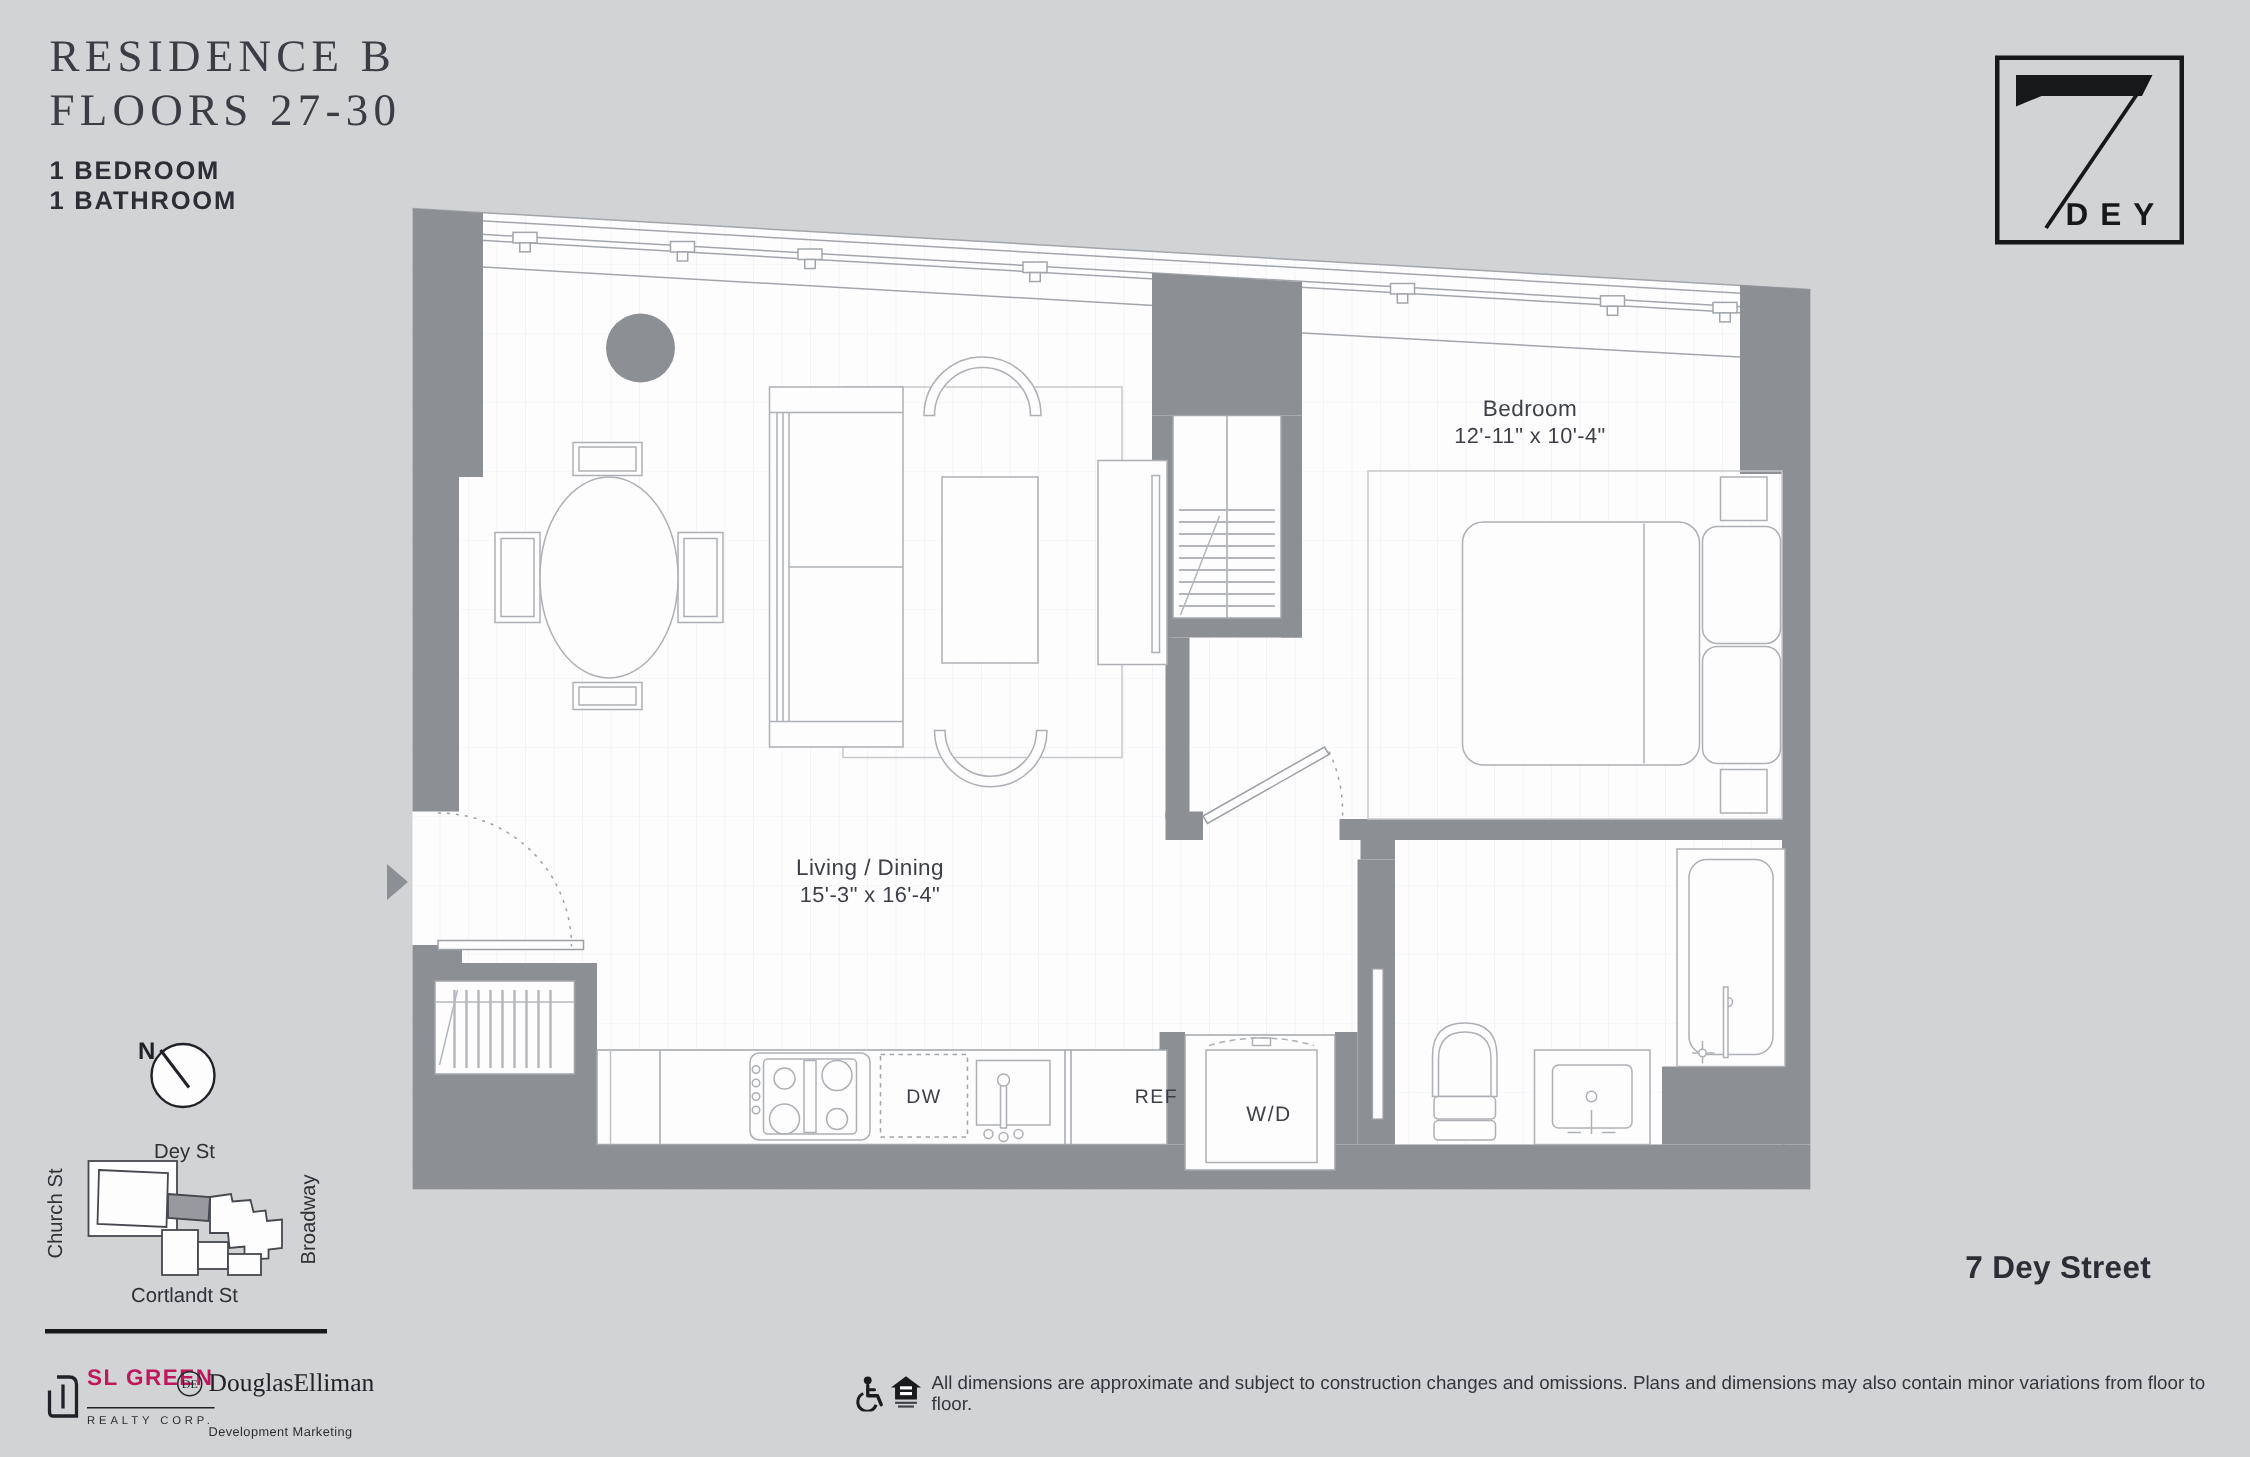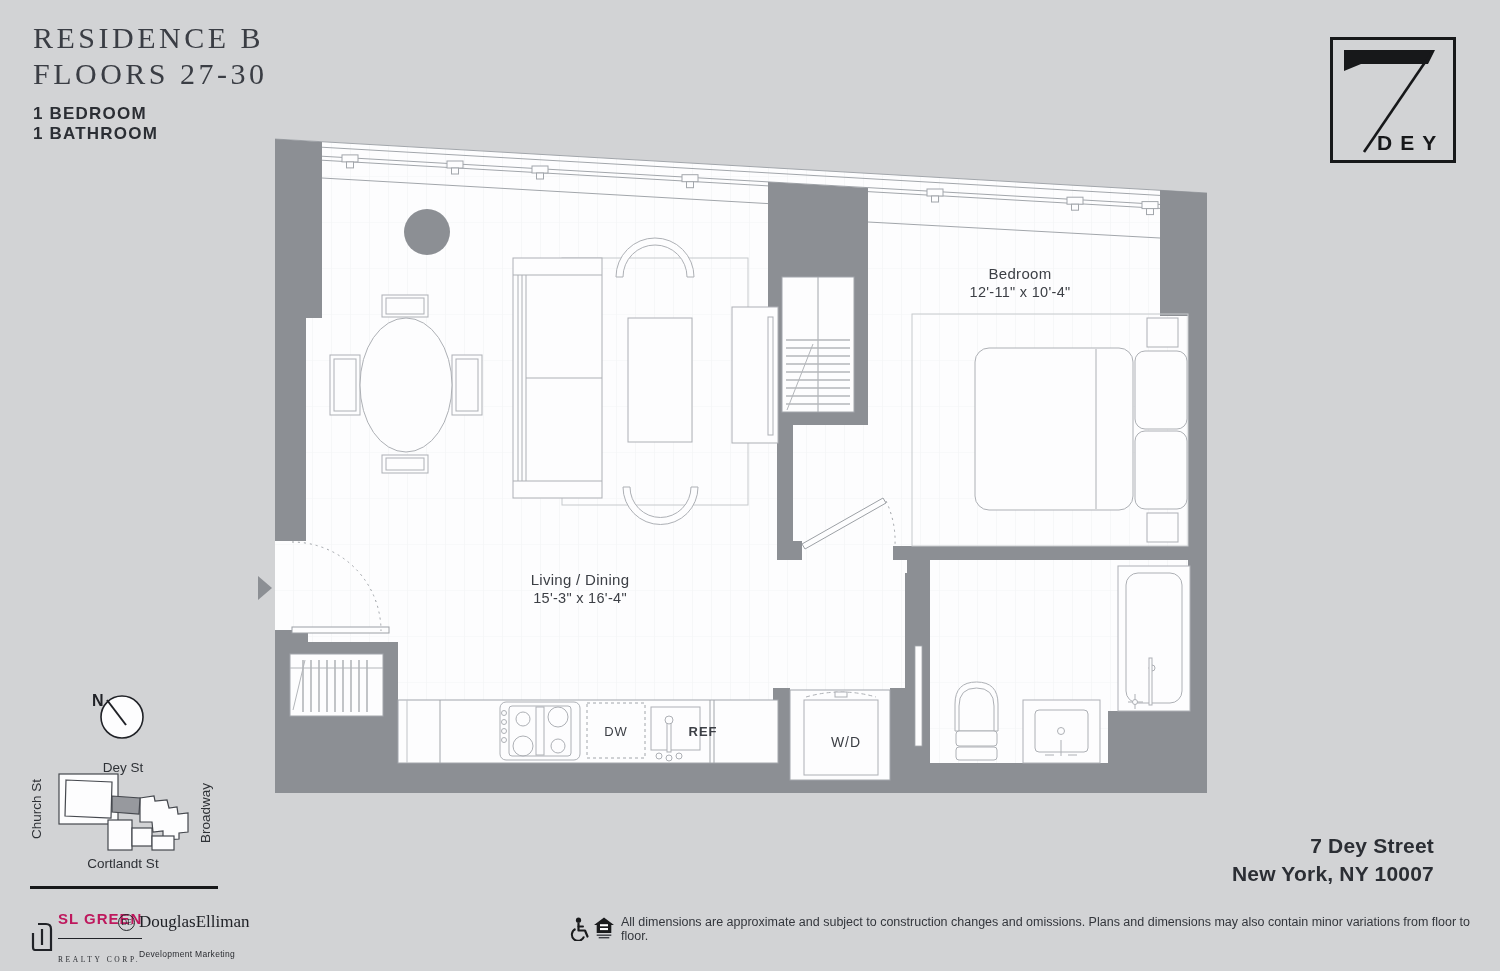--- a/index.html
+++ b/index.html
@@ -34,21 +34,21 @@
   .appl { font-size:13px; letter-spacing:1px; color:#3c3f45; }
   
   .map-svg { position:absolute; left:20px; top:688px; }
   .divider { position:absolute; left:30px; top:886px; width:188px; height:2.5px;
     background:#17181a; }
   
   .slgreen { position:absolute; left:31px; top:910px; display:flex; align-items:center; }
   .slg-text { margin-left:5px; }
   .slg-name { font-size:15px; font-weight:700; letter-spacing:1px; color:#be185d;
     border-bottom:1.5px solid #202227; padding-bottom:11px; }
-  .slg-sub { font-size:7.5px; letter-spacing:2.6px; color:#2a2c31; margin-top:16px;font-family:Liberation Serif, serif; }
+  .slg-sub { font-size:7.5px; letter-spacing:2.6px; color:#2a2c31; margin-top:3px; }
   .elliman { position:absolute; left:118px; top:912px; display:flex; align-items:flex-start; }
   .de-mark { width:17px; height:17px; border:1.3px solid #232529; border-radius:50%;
     font-family:"Liberation Serif", serif; font-size:8px; display:flex;
     align-items:center; justify-content:center; color:#232529; margin-top:2px; }
   .de-text { margin-left:4px; }
   .de-name { font-family:"Liberation Serif", serif; font-size:17px; color:#202227; }
   .de-sub { font-size:8.5px; color:#2a2c31; margin-top:17px; letter-spacing:.3px; }
   
   .contact { position:absolute; right:66px; top:832px; text-align:right;
     font-size:21px; line-height:28px; font-weight:600; color:#2b2e34;
@@ -313,21 +313,21 @@
 
 <div class="plan-label" style="left:1020px; top:282px;">
   <div class="room-name">Bedroom</div>
   <div class="room-dims">12'-11" x 10'-4"</div>
 </div>
 <div class="plan-label" style="left:580px; top:588px;">
   <div class="room-name">Living / Dining</div>
   <div class="room-dims">15'-3" x 16'-4"</div>
 </div>
 <div class="plan-label appl" style="left:616px; top:731px;">DW</div>
-<div class="plan-label appl" style="left:703px; top:731px;font-weight:bold;">REF</div>
+<div class="plan-label appl" style="left:771px; top:731px;">REF</div>
 <div class="plan-label appl" style="left:846px; top:742px; font-size:14px;">W/D</div>
 
 <svg class="map-svg" width="215" height="196" viewBox="0 0 215 196">
   <g>
     <circle cx="102" cy="29" r="21" fill="#fdfdfe" stroke="#202227" stroke-width="1.6"></circle>
     <line x1="87" y1="12" x2="106" y2="37" stroke="#202227" stroke-width="2"></line>
     <text x="72" y="18" font-size="16" font-weight="700" fill="#202227">N</text>
   </g>
   <text x="103" y="84" font-size="13.5" fill="#2e3136" text-anchor="middle">Dey St</text>
   <text x="21" y="121" font-size="13.5" fill="#2e3136" text-anchor="middle" transform="rotate(-90 21 121)">Church St</text>
@@ -360,21 +360,20 @@
 <div class="elliman">
   <div class="de-mark">DE</div>
   <div class="de-text">
     <div class="de-name">DouglasElliman</div>
     <div class="de-sub">Development Marketing</div>
   </div>
 </div>
 
 <div class="contact">
   <div>7 Dey Street</div>
-  <div>New York, NY 10007</div>
 </div>
 
 <div class="disclaimer">
   <div class="disc-icons">
     <svg width="20" height="24" viewBox="0 0 20 24">
       <circle cx="8.5" cy="3.2" r="2.6" fill="#1a1b1d"></circle>
       <path d="M8.5,6.5 V13.5 H15 L17.5,19.5" fill="none" stroke="#1a1b1d" stroke-width="2.2" stroke-linecap="round" stroke-linejoin="round"></path>
       <path d="M8.5,9.5 H13" stroke="#1a1b1d" stroke-width="2" stroke-linecap="round"></path>
       <path d="M5.5,12 A6.2,6.2 0 1 0 14,19.5" fill="none" stroke="#1a1b1d" stroke-width="2"></path>
     </svg>

